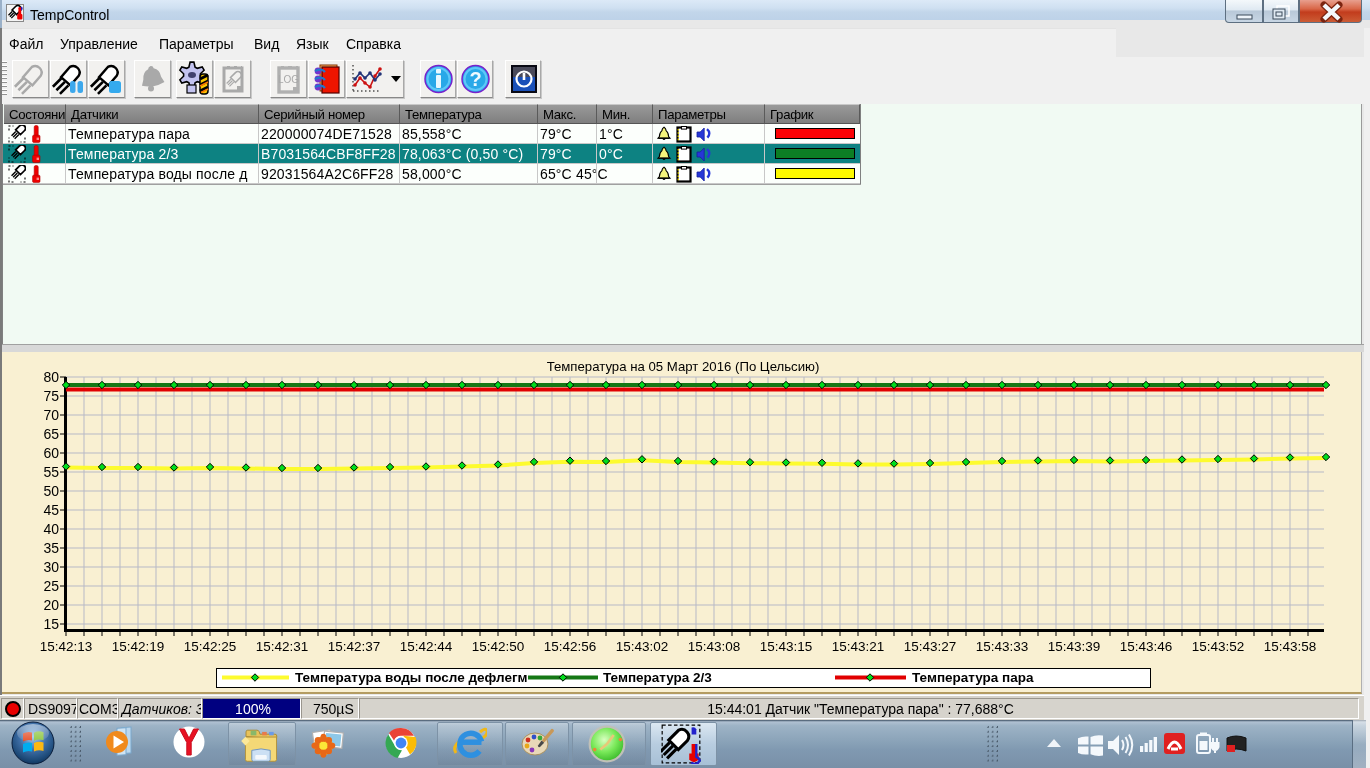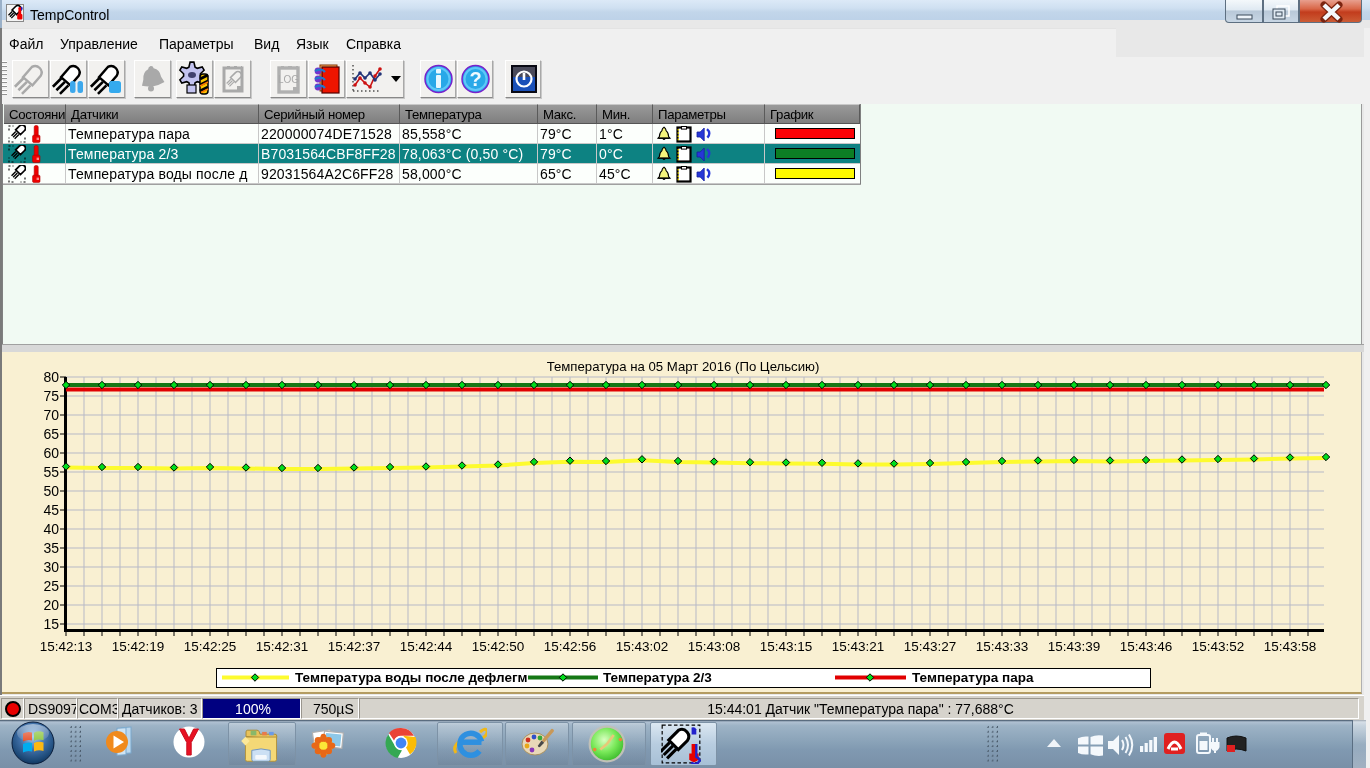--- a/index.html
+++ b/index.html
@@ -289,21 +289,21 @@
         </svg></span>
       <span class="thermo" style="left:28px;"><svg width="11" height="18" viewBox="0 0 11 18">
           <rect x="3.2" y="0.5" width="4" height="12" rx="1.6" fill="#ee0000" stroke="#b00000" stroke-width="0.6"></rect>
           <rect x="1.6" y="10.2" width="7.4" height="7.2" rx="1.2" fill="#ee0000" stroke="#b00000" stroke-width="0.6"></rect>
           <rect x="5.6" y="12.6" width="2.4" height="2.4" fill="#ff8888"></rect>
         </svg></span>
     <span class="cell" style="left:65px; width:191px;">Температура воды после д</span>
     <span class="cell" style="left:258px;">92031564A2C6FF28</span>
     <span class="cell" style="left:399px;">58,000°C</span>
     <span class="cell" style="left:537px;">65°C</span>
-    <span class="cell" style="left:596px;">45°C</span>
+    <span class="cell" style="left:573px;">45°C</span>
     <span class="picons" style="left:654px;"><svg width="56" height="17" viewBox="0 0 56 17">
           <path d="M7 1.2 l1.4 1.4 q0.6 1 0.6 2 q2.6 2 2.6 6 l1.4 1.6 h-12 l1.4 -1.6 q0 -4 2.6 -6 q0 -1 0.6 -2 z" fill="#f4f47c" stroke="#000" stroke-width="1.1"></path>
           <path d="M1.5 12.2 h11" stroke="#000" stroke-width="1.4"></path>
           <path d="M5.8 12.4 q1.2 2.2 2.4 0" fill="none" stroke="#000" stroke-width="1.1"></path>
           <rect x="20.5" y="1.5" width="13" height="14" fill="#fff" stroke="#000" stroke-width="2.2"></rect>
           <rect x="24.5" y="0.5" width="5" height="2.6" fill="#fff" stroke="#000" stroke-width="1"></rect>
           <path d="M21.3 3 V15 " stroke="#e8d800" stroke-width="1.4" stroke-dasharray="1.6 1.6"></path>
           <path d="M40 6 h3.2 l4 -4 v13 l-4 -4 h-3.2 z" fill="#2637d8" stroke="#1520a0" stroke-width="0.8"></path>
           <path d="M50 3.2 q4.4 3.8 0.4 8.4" fill="none" stroke="#2637d8" stroke-width="2.4"></path>
         </svg></span>
@@ -459,21 +459,21 @@
 </g>
 </svg>
 </div>
 
 <div class="abs" id="statusbar">
   <div class="spanel" style="left:1px; width:23px;"><svg width="17" height="16">
         <circle cx="8" cy="8" r="7" fill="#e80000" stroke="#000" stroke-width="2"></circle>
       </svg></div>
   <div class="spanel" style="left:24px; width:53px;">DS9097E</div>
   <div class="spanel" style="left:77px; width:41px; padding-left:1px;">COM3</div>
-  <div class="spanel" style="left:118px; width:84px;">Датчиков: 3</div>
+  <div class="spanel" style="left:118px; width:84px;font-style:italic;">Датчиков: 3</div>
   <div class="spanel" style="left:202px; width:99px; background:#000080; color:#fff; text-align:center;">100%</div>
   <div class="spanel" style="left:301px; width:58px; padding-left:11px;">750µS</div>
   <div class="spanel" style="left:359px; width:1000px; text-align:center;">15:44:01 Датчик "Температура пара" : 77,688°C</div>
 </div>
 
 <div class="abs" style="left:1364px; top:28px; width:6px; height:740px; background:#f0f0f0;"></div>
 <div class="abs" style="left:0px; top:28px; width:2px; height:667px; background:#7a7a7a;"></div>
 <div class="abs" id="taskbar">
   <div style="position:absolute; left:11px; top:1px; width:44px; height:44px;"><svg width="44" height="44" viewBox="0 0 44 44">
         <defs>

